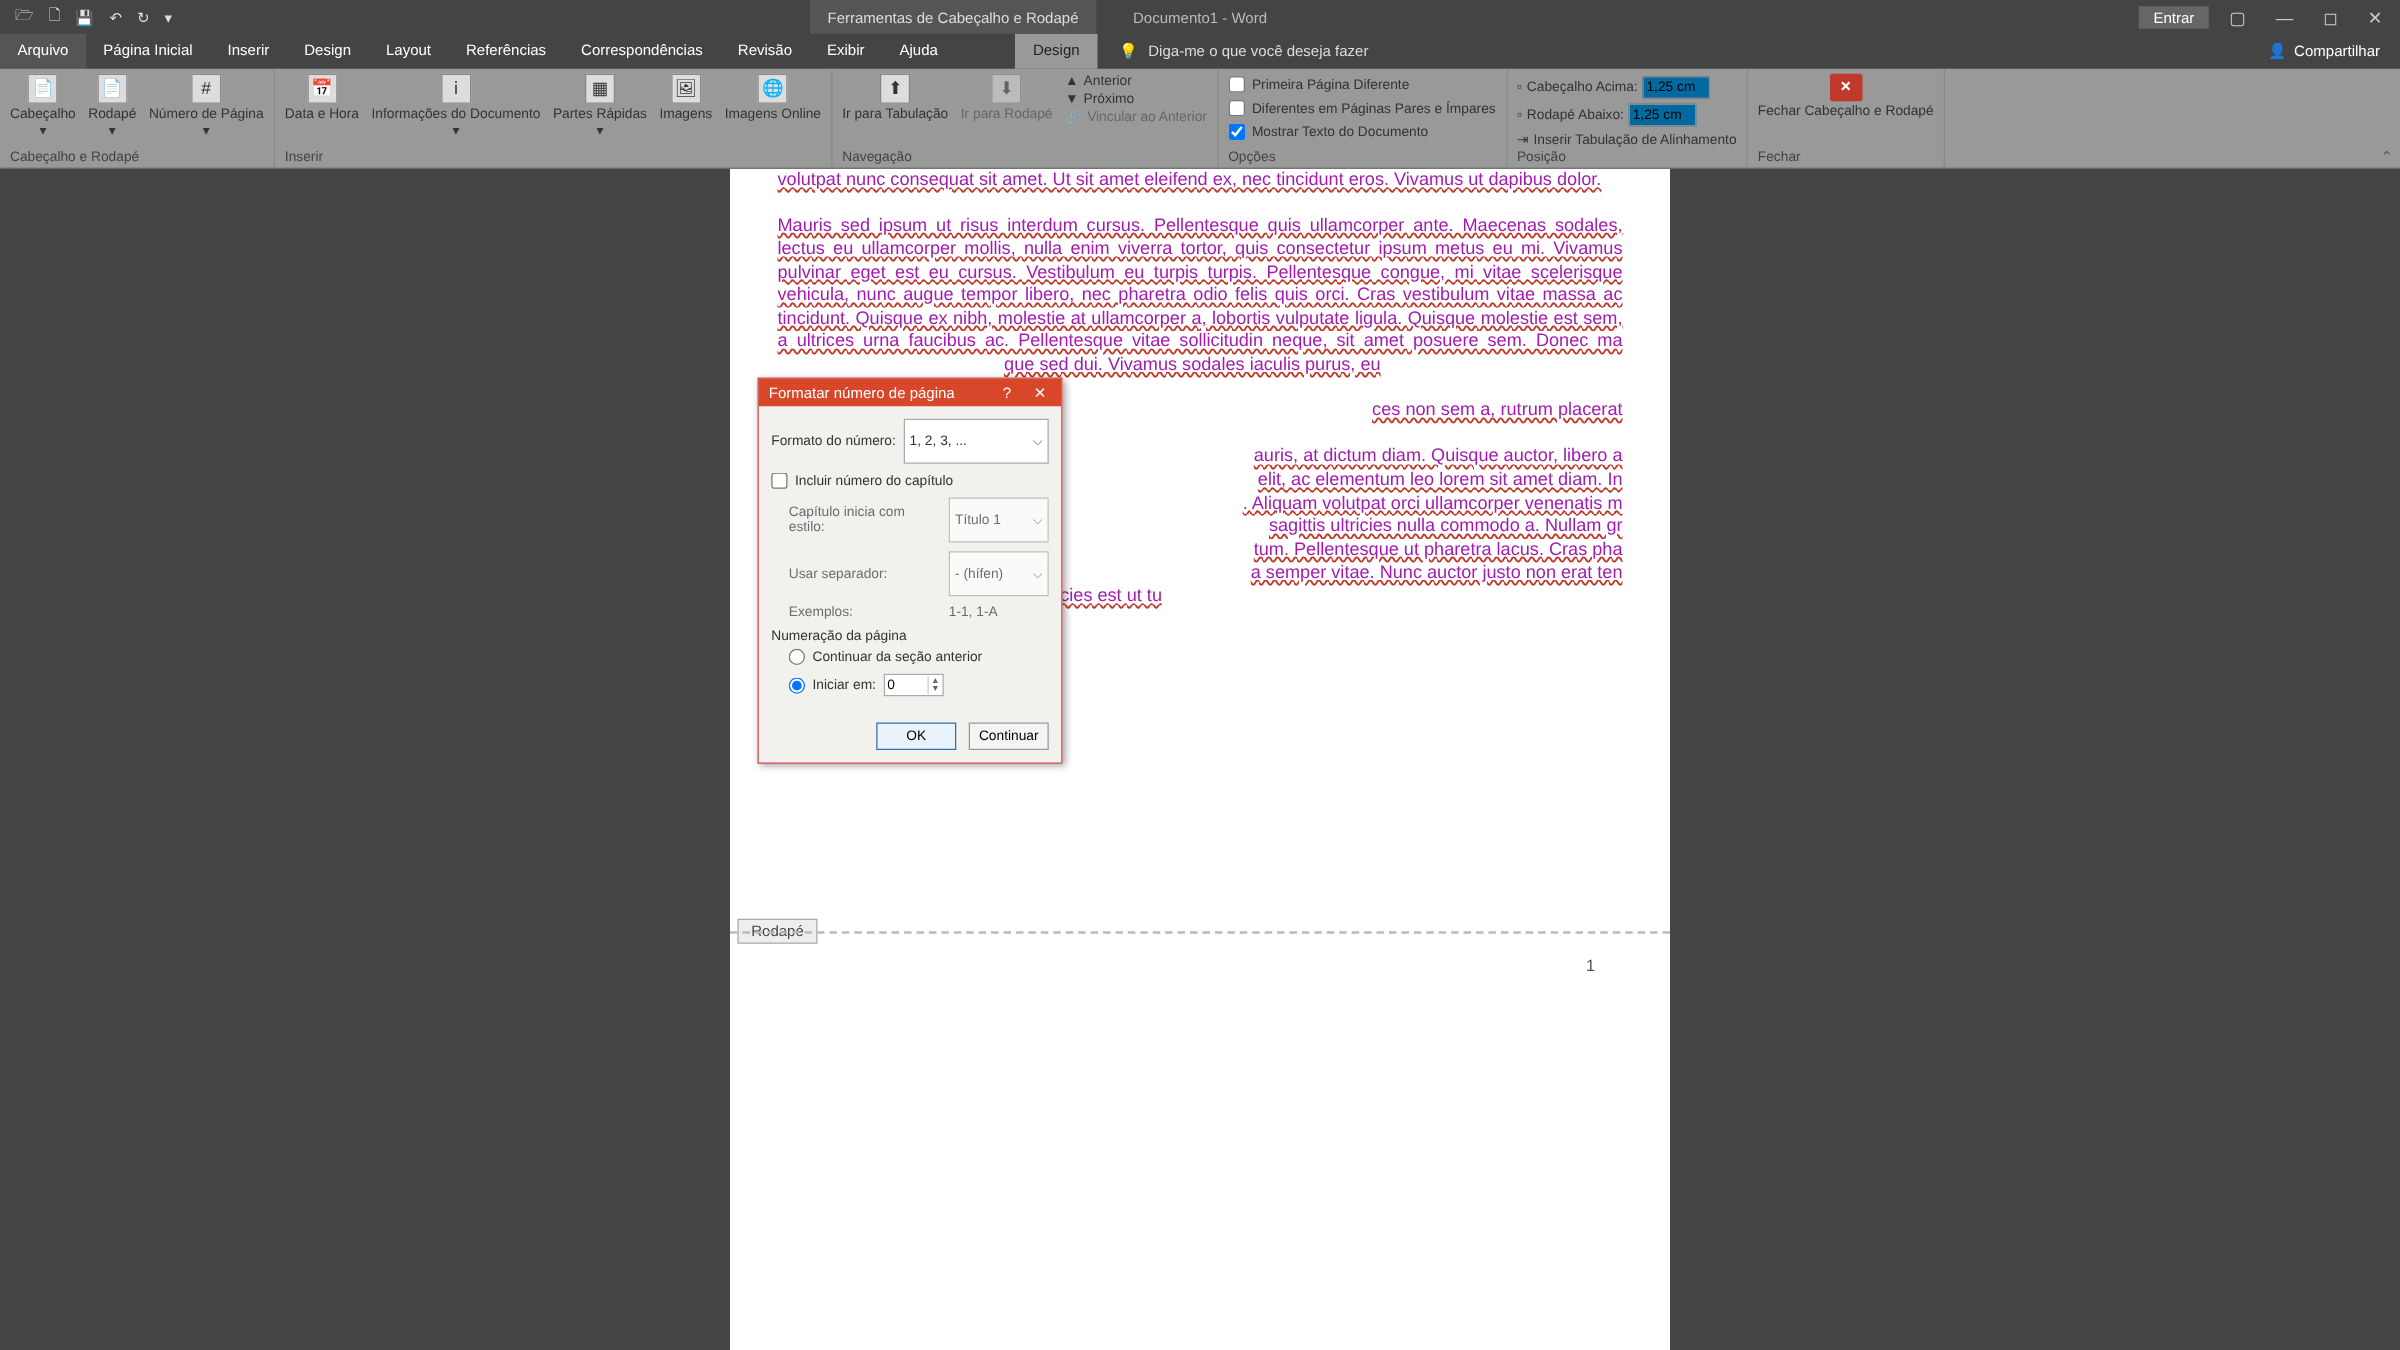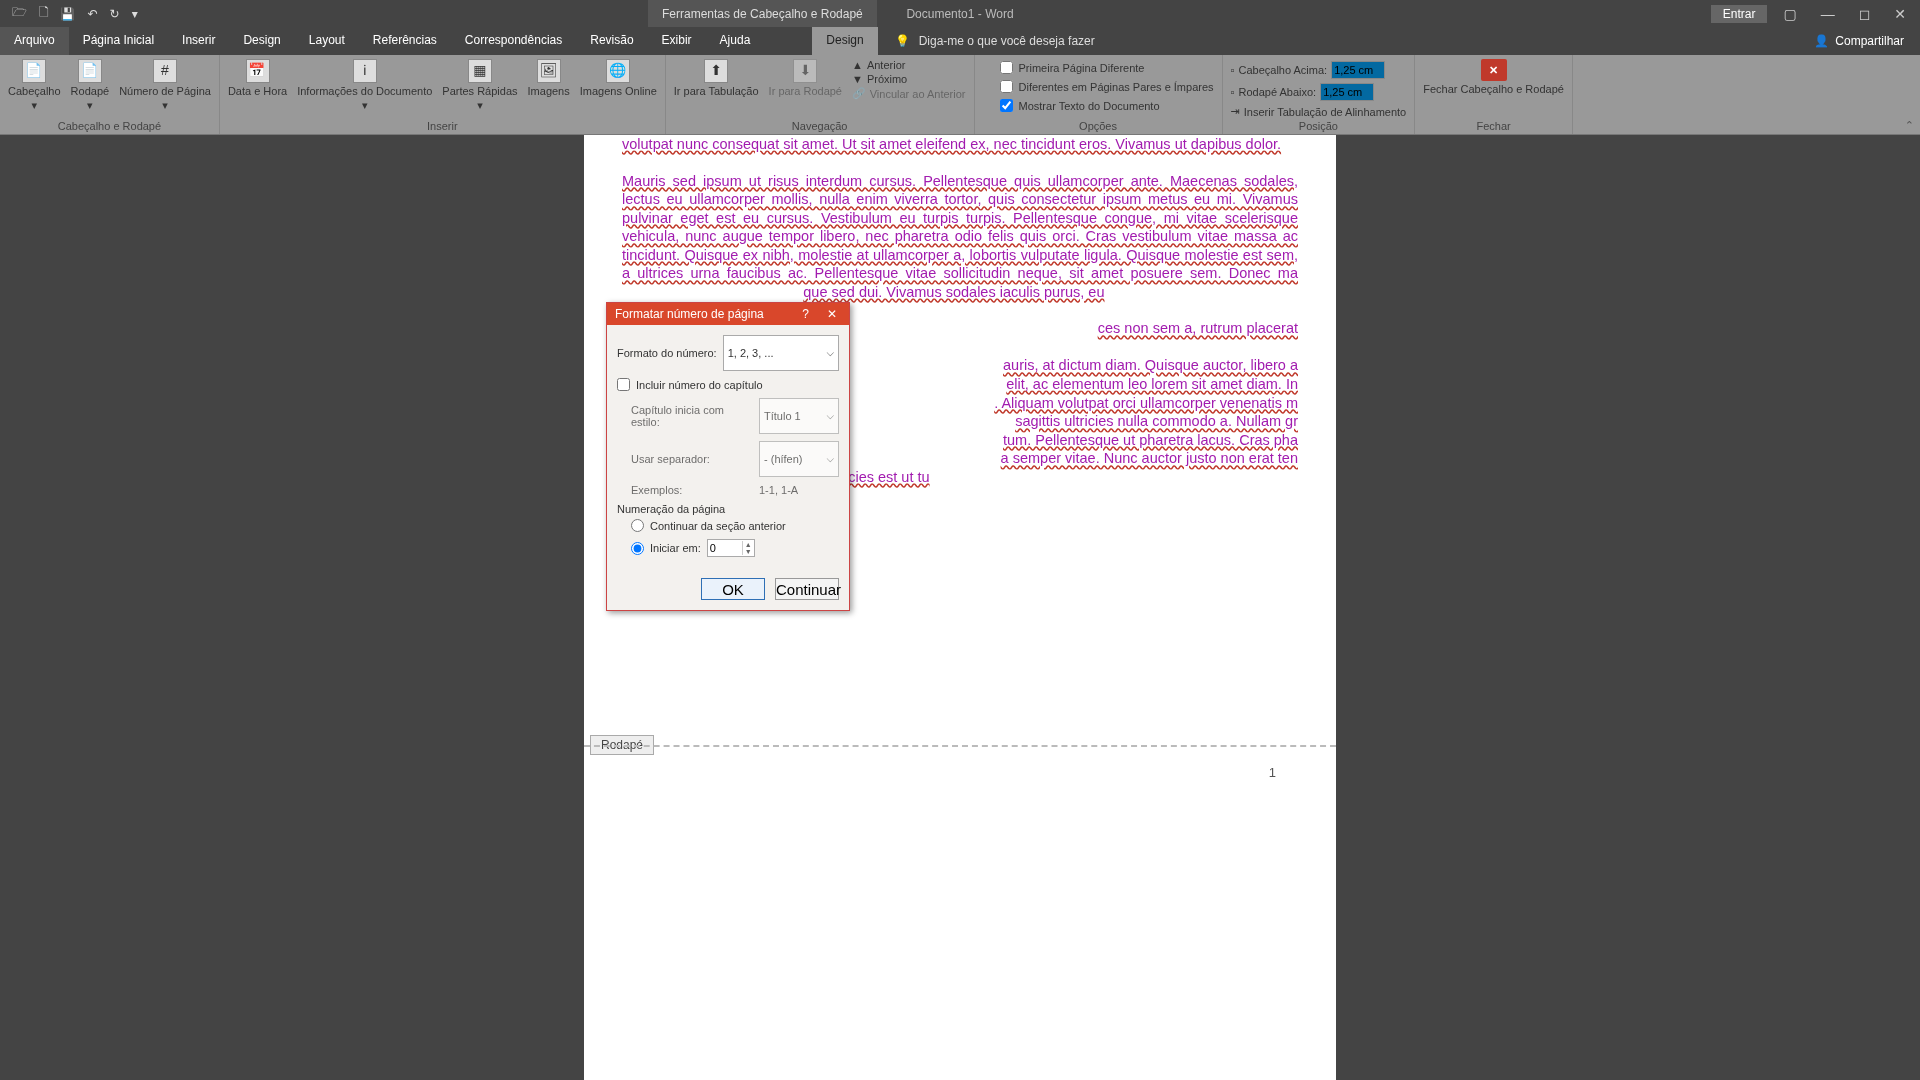--- a/index.html
+++ b/index.html
@@ -16,24 +16,24 @@
 .tab{padding:6px 14px;cursor:pointer;}
 .tab.file{background:#555;}
 .tab.active{background:#999;color:#222;}
 .tell-me{display:flex;align-items:center;gap:8px;padding-left:18px;color:#ddd;}
 .share{margin-left:auto;padding:6px 16px;display:flex;align-items:center;gap:6px;}
 .ribbon{height:80px;background:#999;display:flex;border-bottom:1px solid #777;position:relative;}
 .group{border-right:1px solid #888;display:flex;flex-direction:column;justify-content:space-between;padding:4px 8px 2px;}
 .group-content{display:flex;gap:10px;flex:1;align-items:flex-start;}
 .bigbtn{display:flex;flex-direction:column;align-items:center;gap:2px;font-size:11px;color:#333;text-align:center;cursor:pointer;line-height:1.1;}
 .bigbtn .icn{width:24px;height:24px;background:#ddd;border:1px solid #888;display:flex;align-items:center;justify-content:center;font-size:14px;}
-.group-label{font-size:11px;color:#444;text-align:center;padding-top:2px;}
+.group-label{font-size:11px;color:#444;text-align:left;padding-top:2px;}
 .nav-col{display:flex;flex-direction:column;gap:2px;font-size:11px;color:#333;}
 .nav-item{display:flex;align-items:center;gap:4px;cursor:pointer;}
-.chk-row{display:flex;align-items:center;gap:6px;font-size:11px;color:#333;margin-left:17px;}
+.chk-row{display:flex;align-items:center;gap:6px;font-size:11px;color:#333;}
 .pos-row{display:flex;align-items:center;gap:4px;font-size:11px;color:#333;}
 .spin{width:54px;height:18px;background:#0369a1;border:1px solid #888;font-size:11px;padding:0 2px;}
 .close-hf{display:flex;flex-direction:column;align-items:center;gap:2px;}
 .close-hf .xicn{width:26px;height:22px;background:#c0392b;color:#fff;display:flex;align-items:center;justify-content:center;font-weight:bold;border-radius:2px;}
 .collapse{position:absolute;right:6px;bottom:2px;color:#555;font-size:11px;cursor:pointer;}
 .workspace{position:absolute;top:135px;left:0;right:0;bottom:0;background:#444;display:flex;justify-content:center;overflow:hidden;}
 .page{width:752px;background:#fff;position:relative;padding:0 38px 60px;color:#333;}
 .doc-text{font-size:14.5px;line-height:1.28;text-align:justify;color:#a21caf;}
 .doc-text p{margin-bottom:18px;}
 .ul{text-decoration:underline;text-decoration-color:#c0392b;text-decoration-style:wavy;}
@@ -49,21 +49,21 @@
 .row{display:flex;align-items:center;margin-bottom:7px;gap:6px;}
 .row label{flex:0 0 auto;}
 .sel{flex:1;height:19px;background:#fff;border:1px solid #aaa;font-size:11px;padding:17px 4px;display:flex;align-items:center;justify-content:space-between;}
 .sel::after{content:"⌵";color:#666;font-size:10px;}
 .fieldset-lbl{font-size:11px;color:#333;margin:4px 0 4px;}
 .indent{padding-left:14px;}
 .spinbox{width:48px;height:18px;background:#fff;border:1px solid #aaa;display:flex;align-items:center;}
 .spinbox input{border:none;width:34px;font-size:11px;padding:0 2px;outline:none;}
 .spinbox .arrows{width:12px;display:flex;flex-direction:column;font-size:7px;line-height:7px;color:#666;border-left:1px solid #ccc;text-align:center;}
 .dlg-buttons{display:flex;justify-content:flex-end;gap:10px;padding:6px 10px 10px;}
-.btn{width:64px;height:22px;background:#f4f4f4;border:1px solid #999;font-size:15px;cursor:pointer;}
+.btn{width:64px;height:22px;background:#f4f4f4;border:1px solid #999;font-size:11px;cursor:pointer;}
 .btn.primary{border:1px solid #2e6fb5;background:#eaf2fb;}
 input[type=checkbox],input[type=radio]{margin:0;}
 </style>
 </head>
 <body>
 
 <div class="titlebar">
   <div class="qat">
     <span>🗁</span>
     <span>🗋</span>

